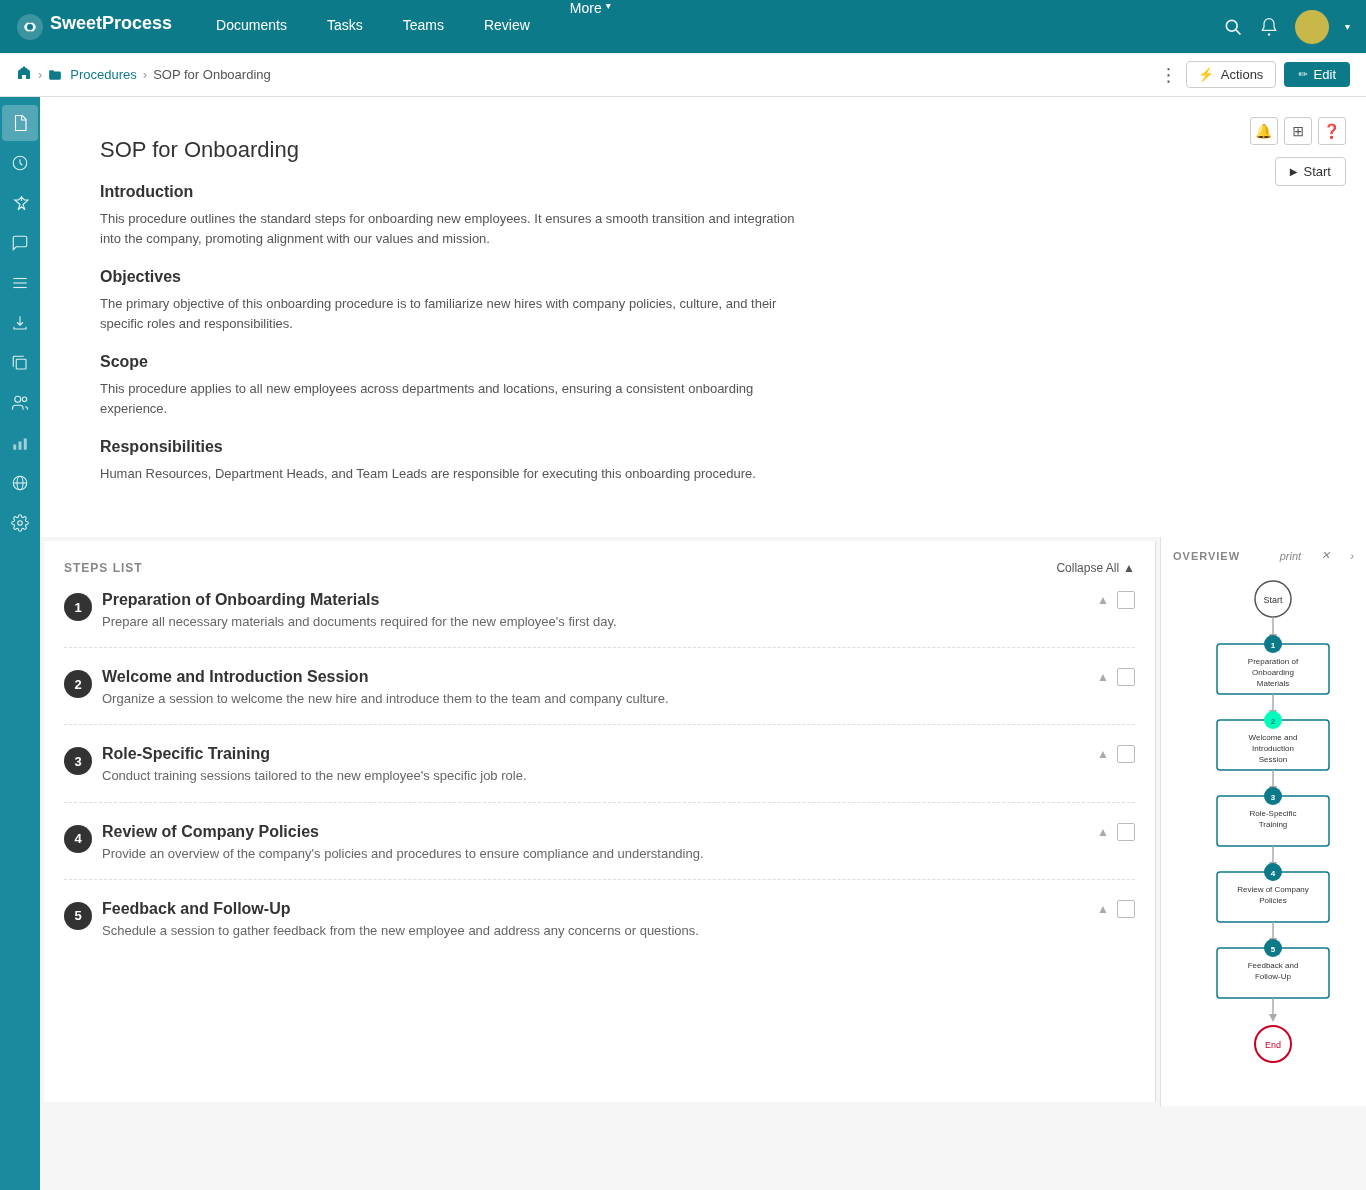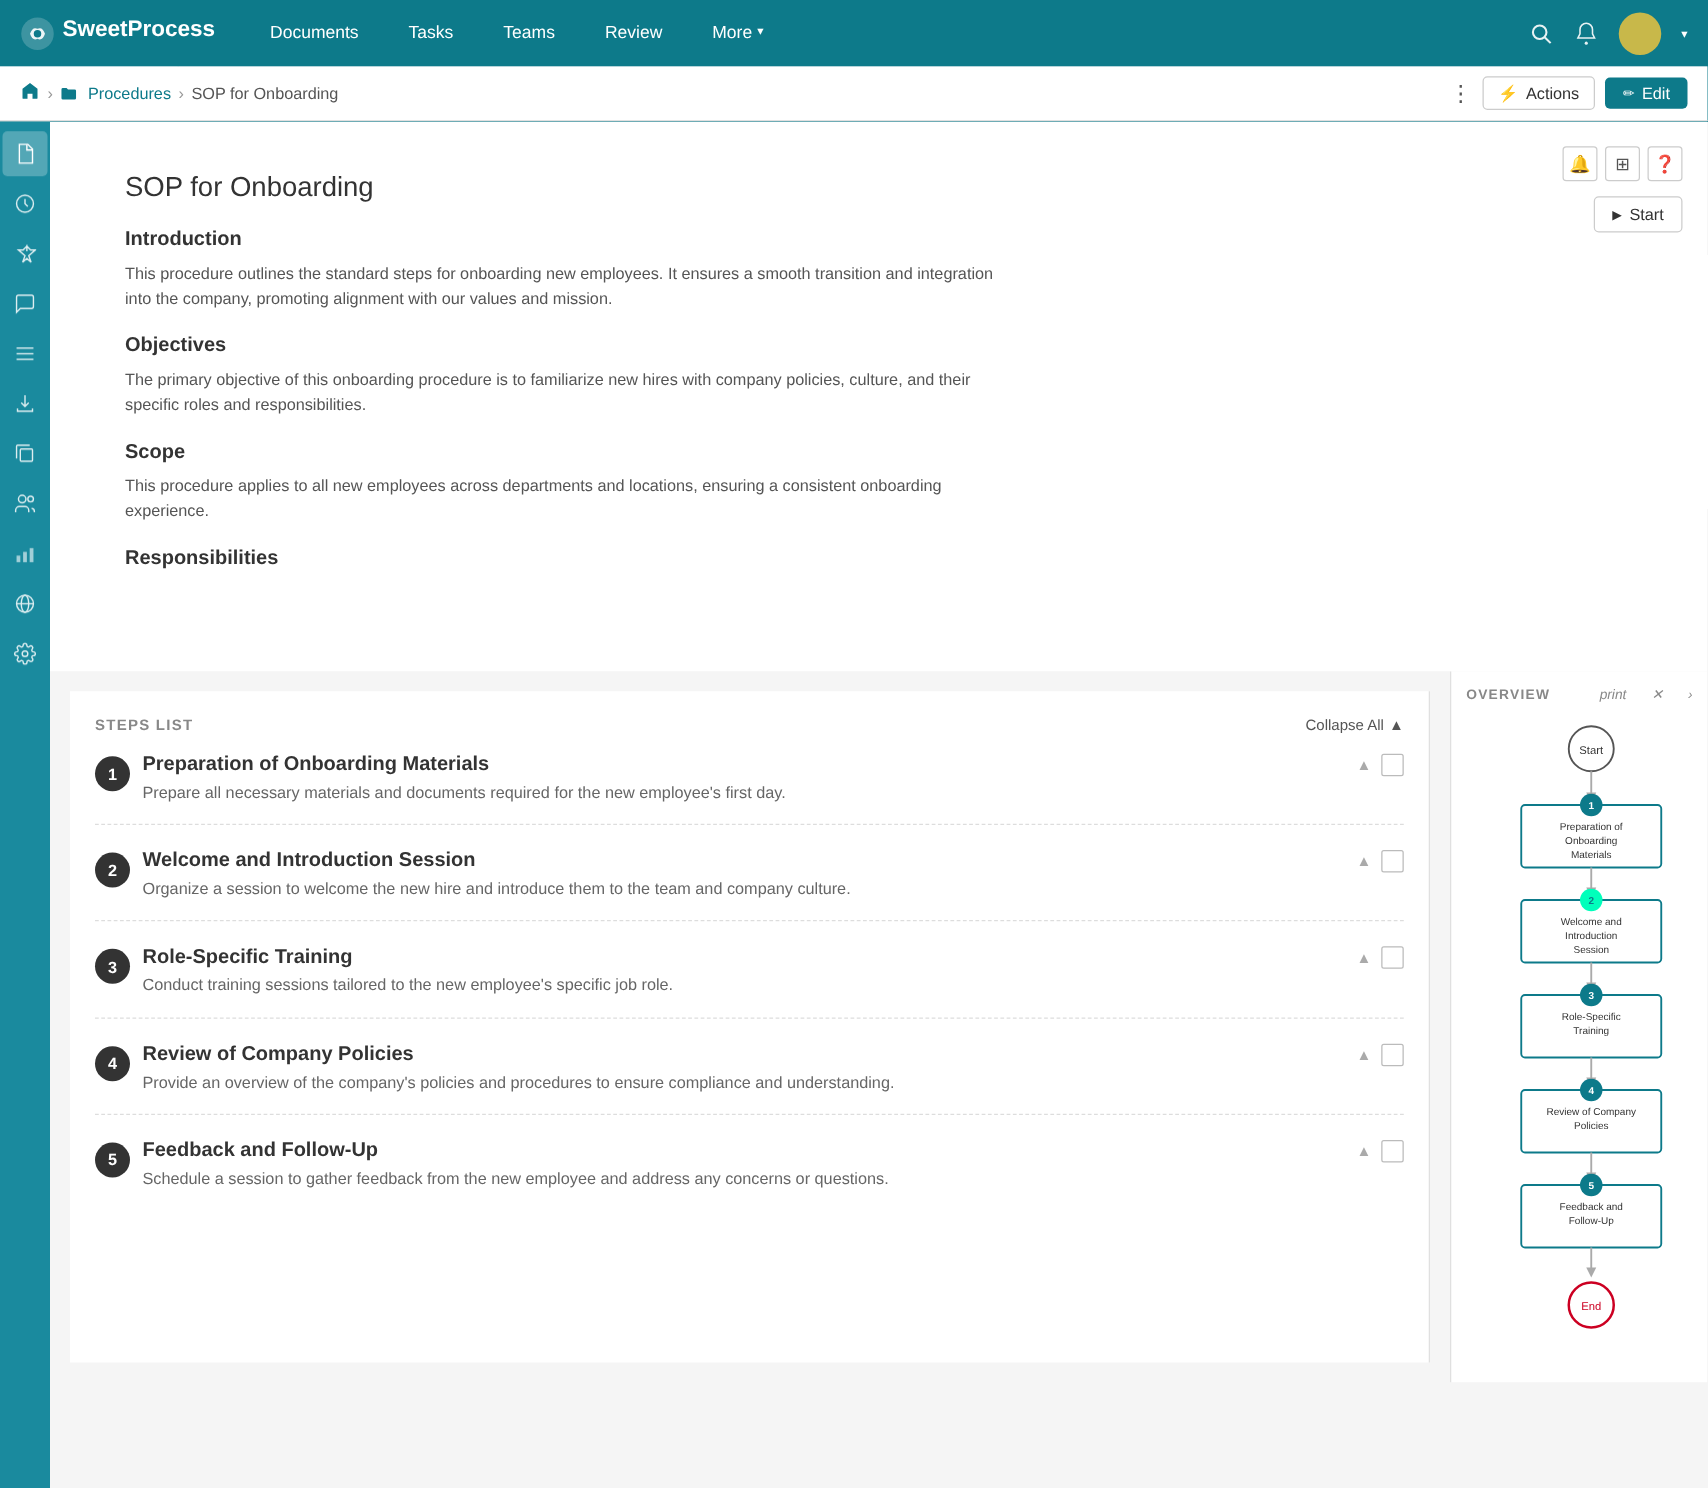--- a/index.html
+++ b/index.html
@@ -19,21 +19,21 @@
       display: flex; gap: 6px; margin-right: 24px;
       font-size: 18px; font-weight: bold; color: white;
     }
     .logo-icon { width: 28px; height: 28px; }
     .top-nav .nav-items { display: flex; gap: 0; flex: 1; }
     .top-nav .nav-item {
       padding: 0 20px; height: 53px; display: flex; align-items: center;
       color: white; cursor: pointer; font-size: 14px;
       border-bottom: 3px solid transparent;
     }
-    .top-nav .nav-item.more { display: flex; align-items: center; gap: 4px; }
+    .top-nav .nav-item.more { display: flex; align-items: flex-start; gap: 4px; }
     .top-nav .nav-right { display: flex; align-items: center; gap: 16px; }
     .nav-icon { width: 20px; height: 20px; cursor: pointer; fill: white; opacity: 0.9; }
     .avatar { width: 34px; height: 34px; border-radius: 50%; background: #c8b84a; cursor: pointer; }
     .chevron-down { font-size: 10px; }
 
     
     .breadcrumb-bar {
       position: fixed; top: 53px; left: 0; right: 0; z-index: 99;
       background: white; border-bottom: 1px solid #e0e0e0;
       height: 44px; display: flex; align-items: center; padding: 0 16px;
@@ -105,21 +105,21 @@
     
     .bottom-section {
       display: flex;
       background: #f5f5f5;
       min-height: 560px;
     }
     .steps-panel {
       flex: 1;
       background: white;
       padding: 20px;
-      margin: 16px;
+      margin: 4px;
       border-right: 1px solid #e0e0e0;
     }
     .steps-header {
       display: flex; justify-content: space-between; align-items: center;
       margin-bottom: 16px;
     }
     .steps-label { font-size: 12px; font-weight: 600; color: #888; letter-spacing: 1px; }
     .collapse-all { font-size: 12px; color: #555; cursor: pointer; display: flex; align-items: center; gap: 4px; }
     .step-item { margin-bottom: 20px; padding-bottom: 16px; border-bottom: 1px dashed #ddd; }
     .step-item:last-child { border-bottom: none; }
@@ -319,20 +319,21 @@
     <h2 class="doc-heading">Introduction</h2>
     <p class="doc-text">This procedure outlines the standard steps for onboarding new employees. It ensures a smooth transition and integration into the company, promoting alignment with our values and mission.</p>
 
     <h2 class="doc-heading">Objectives</h2>
     <p class="doc-text">The primary objective of this onboarding procedure is to familiarize new hires with company policies, culture, and their specific roles and responsibilities.</p>
 
     <h2 class="doc-heading">Scope</h2>
     <p class="doc-text">This procedure applies to all new employees across departments and locations, ensuring a consistent onboarding experience.</p>
 
     <h2 class="doc-heading">Responsibilities</h2>
+    <p class="doc-text">Human Resources, Department Heads, and Team Leads are responsible for executing this onboarding procedure.</p>
   </div>
 
   <div class="bottom-section">
 
     <div class="steps-panel">
       <div class="steps-header">
         <span class="steps-label">STEPS LIST</span>
         <span class="collapse-all">
           <span>Collapse All</span>
           <span>▲</span>

